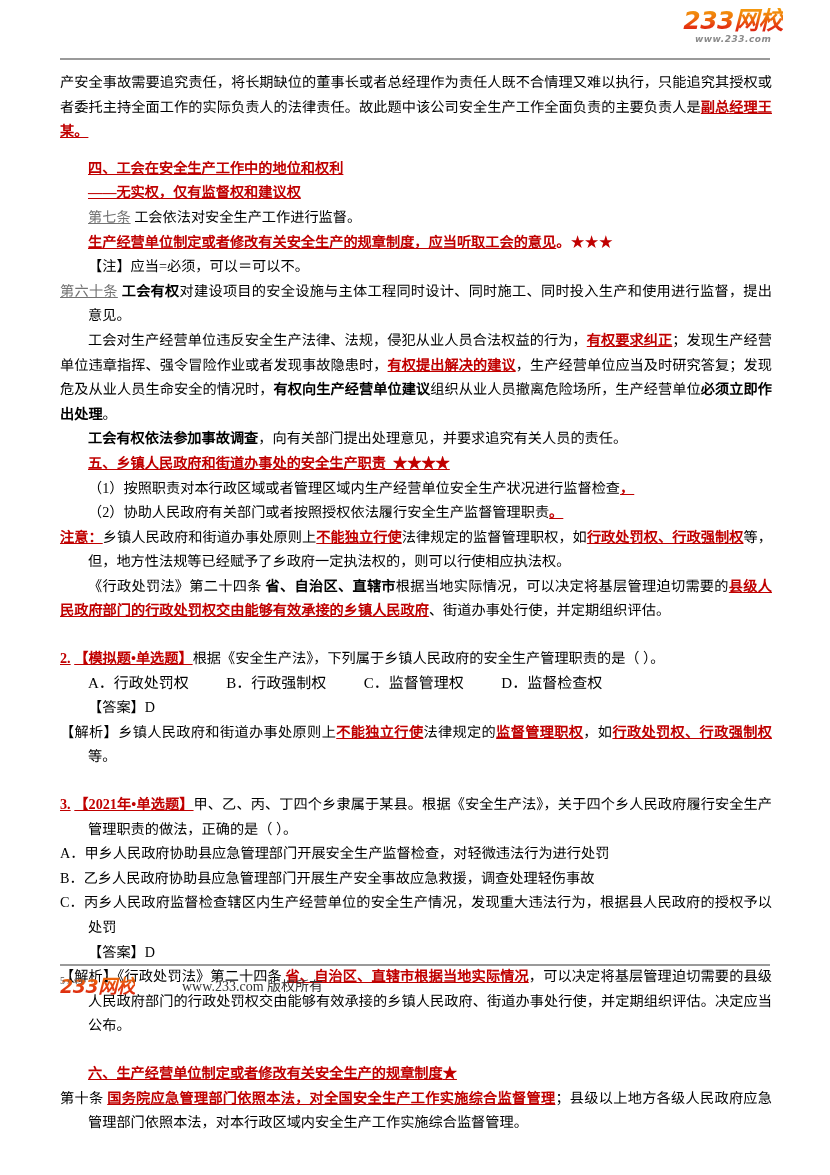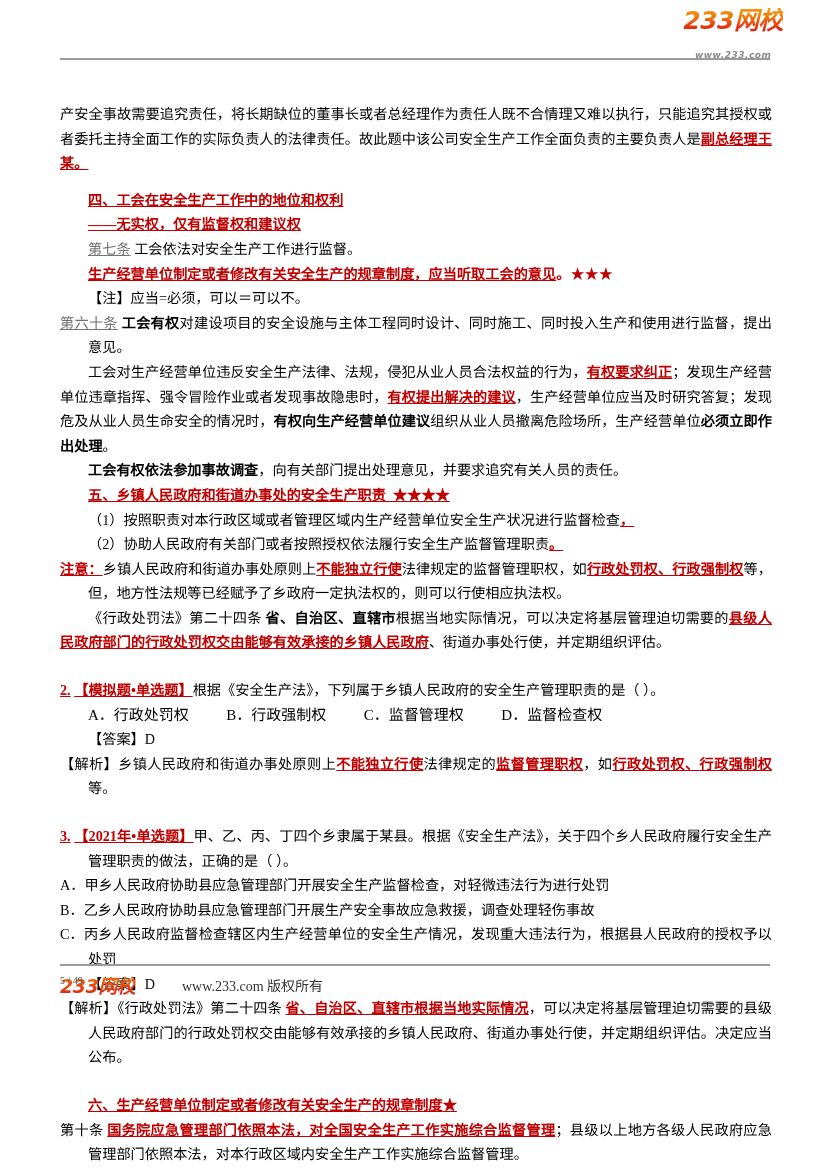--- a/index.html
+++ b/index.html
@@ -46,42 +46,41 @@
     background-clip: text;
     color: transparent;
     display: inline-block;
   }
   .logo-sub {
     font-family: "DejaVu Sans", sans-serif;
     font-weight: bold;
     font-style: italic;
     font-size: 9px;
     color: #8a8a8a;
-    margin-top: 18px;
+    margin-top: 2px;
     letter-spacing: 0.5px;
   }
   .rule-top {
     position: absolute;
     left: 60px;
     right: 60px;
     top: 58px;
     height: 2px;
     background: #9a9a9a;
   }
 
   
   .content {
     position: absolute;
     left: 60px;
     top: 70px;
     width: 712px;
     font-size: 14.2px;
     line-height: 24.6px;
     text-align: justify;
-    margin-top: 32px;
   }
   p {
     margin: 0;
     text-indent: 0;
   }
   .ind1 { text-indent: 28px; }
   .ind-h { padding-left: 28px; text-indent: 0; }
   .ind-hang { padding-left: 28px; text-indent: -28px; }
   .spacer { height: 23px; }
   .spacer-sm { height: 12px; }

